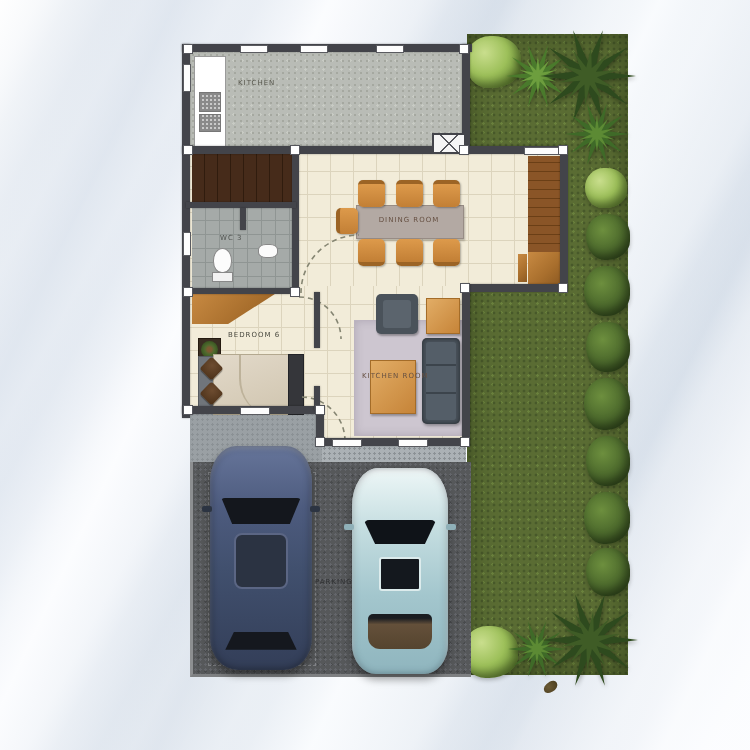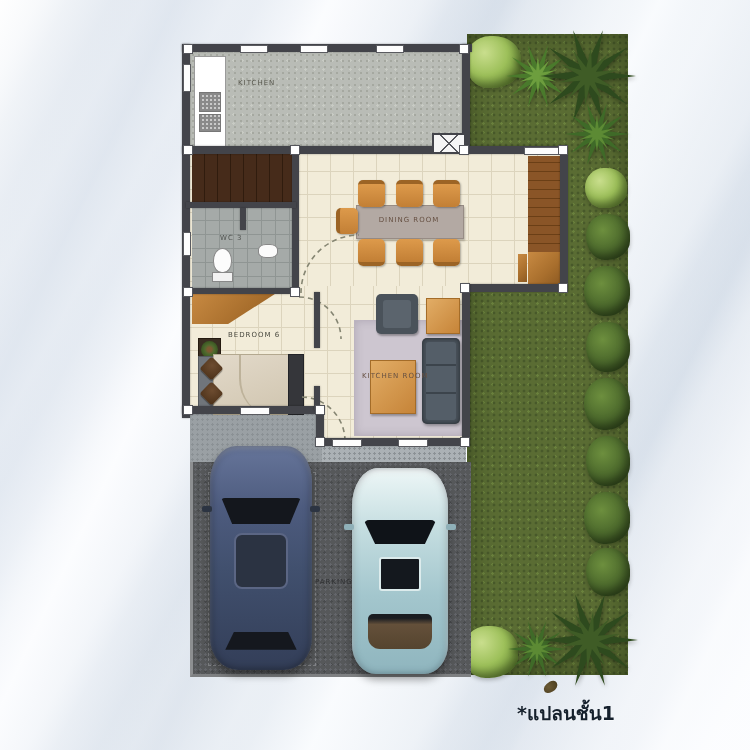--- a/index.html
+++ b/index.html
@@ -336,15 +336,14 @@
   </div>
 
   <div class="abs room-label" style="left:238px;top:79px;">KITCHEN</div>
   <div class="abs room-label on-table" style="left:356px;top:216px;width:106px;text-align:center;">DINING ROOM</div>
   <div class="abs room-label" style="left:220px;top:234px;color:#4f524f;">WC 3</div>
   <div class="abs room-label dark" style="left:228px;top:331px;">BEDROOM 6</div>
   <div class="abs room-label on-table" style="left:362px;top:372px;width:60px;text-align:center;">KITCHEN ROOM</div>
   <div class="abs room-label" style="left:315px;top:578px;color:#2f3032;">PARKING</div>
 
   <div class="abs leaf" style="left:543px;top:682px;"></div>
-  <div class="abs caption" style="left:517px;top:698px;">*แปลนชั้น1</div>
 
 </div>
 
 </body></html>

